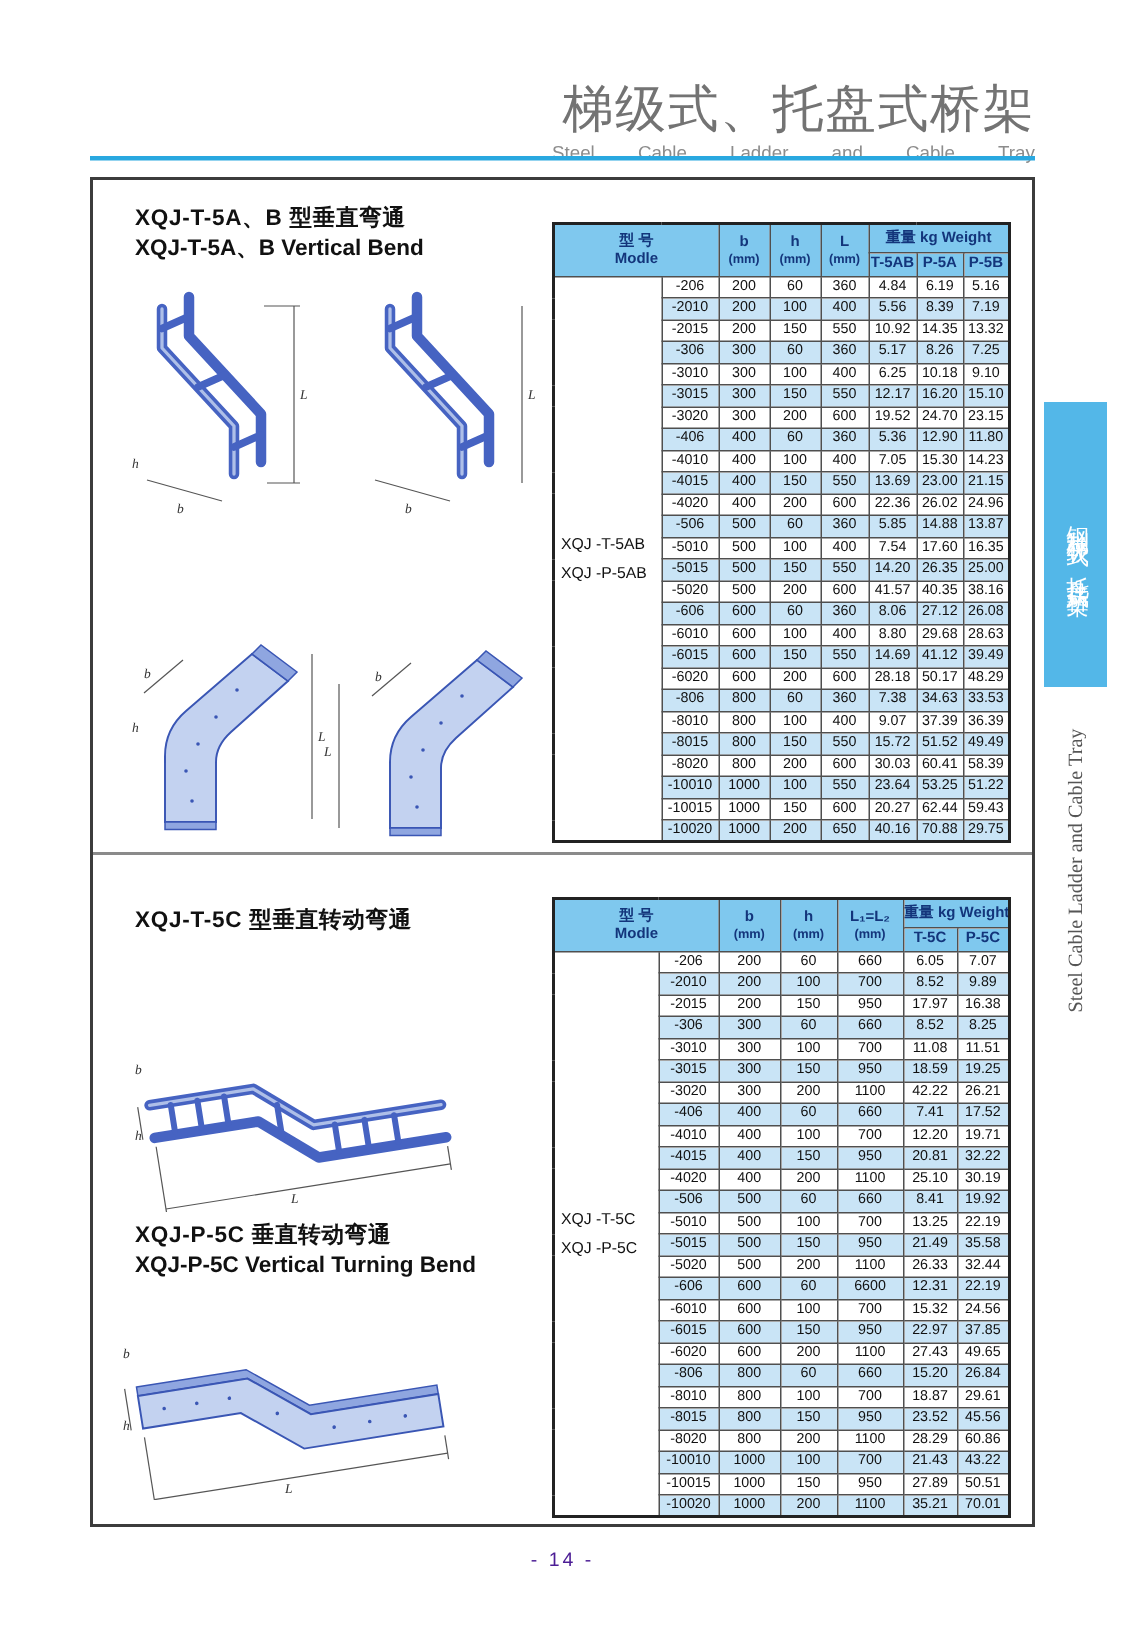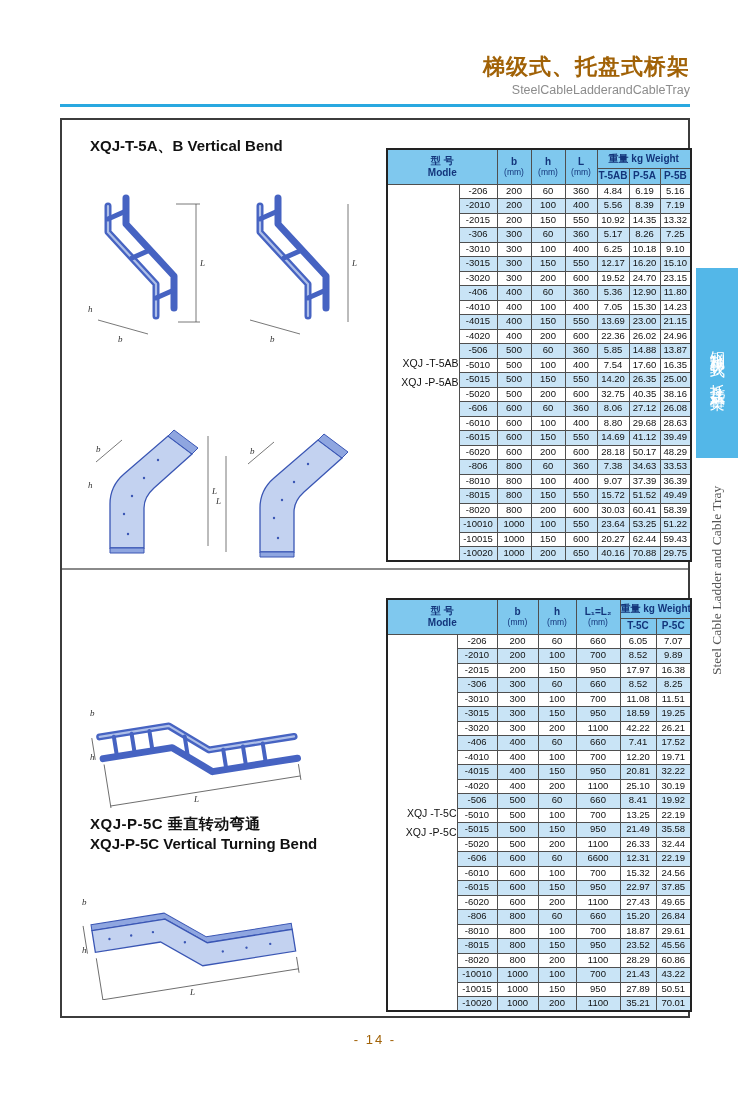--- a/index.html
+++ b/index.html
@@ -2,23 +2,23 @@
 <html><head>
 <meta charset="utf-8">
 <style>
   *{margin:0;padding:0;box-sizing:border-box}
   html,body{width:750px;height:1100px;background:#fff;
     font-family:"Liberation Sans",sans-serif;color:#111;overflow:hidden}
   .page{position:absolute;inset:0;width:750px;height:1100px;background:#fff}
 
   
   .masthead{position:absolute;top:56px;right:60px;width:322px;text-align:right}
-  .title-cn{font-size:22px;font-weight:bold;color:#a16207;letter-spacing:1px;line-height:1;
+  .title-cn{font-size:34px;font-weight:normal;color:#737373;letter-spacing:1px;line-height:1;
     white-space:nowrap;font-family:"DejaVu Sans",sans-serif}
-  .subtitle{display:flex;justify-content:flex-end;margin-top:5px;font-size:12.5px;color:#8c8c8c}
+  .subtitle{display:flex;justify-content:space-between;margin-top:5px;font-size:12.5px;color:#8c8c8c}
   .rule{position:absolute;top:104px;left:60px;width:630px;height:3px;background:#29a8e0}
 
   
   .content-box{position:absolute;left:60px;top:118px;width:630px;height:900px;
     border:2px solid #3c3c3c;background:#fff}
   .divider{position:absolute;left:0;top:448px;width:100%;height:2px;background:#8a8a8a}
 
   .product-heading{position:absolute;left:28px;font-weight:bold;color:#111;line-height:1.32}
   .product-heading .cn{font-size:15px;letter-spacing:.5px}
   .product-heading .en{font-size:15px}
@@ -31,44 +31,44 @@
   .railhi{fill:none;stroke:#aebfe8;stroke-width:2.2;stroke-linejoin:round;stroke-linecap:round}
   .rung{stroke:#4663c2;stroke-width:5;stroke-linecap:round}
   .rung2{stroke:#4663c2;stroke-width:4;stroke-linecap:round}
   .trayface{fill:#c3d2f0;stroke:#3a56b4;stroke-width:1.3}
   .trayside{fill:#8fa6e0;stroke:#3a56b4;stroke-width:1}
   .perf{fill:#3a56b4}
   .dim{stroke:#555;stroke-width:.8}
   .dimlab{font-family:"Liberation Serif",serif;font-style:italic;font-size:9px;fill:#333}
 
   
-  .table-wrap{position:absolute;left:324px}
+  .table-wrap{position:absolute;left:306px}
   .tw1{top:28px}.tw2{top:478px}
   .spec-table{border-collapse:collapse;table-layout:fixed;width:304px;border:2px solid #222;
     font-size:9.5px;color:#111;background:#fff}
   .spec-table th,.spec-table td{border:1px solid #4f4f4f;text-align:center;vertical-align:middle;
     padding:0;line-height:1.15;height:14.5px;overflow:hidden;white-space:nowrap}
   .spec-table thead th{background:#7fc8ee;color:#13357b;font-weight:bold;font-size:10px}
   .spec-table thead tr:first-child th{height:19px}
   .spec-table thead tr:last-child th{height:16px}
-  .unit{font-size:8.5px;font-weight:normal}
+  .unit{font-size:8.5px;font-weight:bold}
   .spec-table tr.alt td{background:#c9e4f6}
   .spec-table td.model-cell{background:#fff;font-size:10.5px}
-  .model-cell div{text-align:right;padding-left:4px;margin:7px 0;white-space:nowrap}
+  .model-cell div{text-align:left;padding-left:4px;margin:7px 0;white-space:nowrap}
 
   
   .side-cn{position:absolute;left:696px;top:268px;width:42px;height:190px;background:#53b7e8;
     color:#fff;writing-mode:vertical-rl;letter-spacing:3px;font-size:15px;
     display:flex;align-items:center;justify-content:center}
   .side-en{position:absolute;left:696px;top:460px;width:42px;height:240px;writing-mode:vertical-rl;
     transform:rotate(180deg);font-family:"Liberation Serif",serif;font-size:13.5px;color:#555;
     display:flex;align-items:center;justify-content:center;white-space:nowrap}
 
   .page-number{position:absolute;top:1032px;left:60px;width:630px;text-align:center;
-    font-size:13px;color:#a16207;letter-spacing:2px}
+    font-size:13px;color:#4c1d95;letter-spacing:2px}
 </style>
 </head>
 <body>
 
 <div class="page">
 
   <div class="masthead">
     <div class="title-cn">梯级式、托盘式桥架</div>
     <div class="subtitle">
         <span>Steel</span>
@@ -78,20 +78,21 @@
         <span>Cable</span>
         <span>Tray</span>
       </div>
   </div>
   <div class="rule"></div>
 
   <div class="content-box">
     <div class="divider"></div>
 
     <div class="product-heading ph1">
+      <div class="cn">XQJ-T-5A、B 型垂直弯通</div>
       <div class="en">XQJ-T-5A、B Vertical Bend</div>
     </div>
 
     <svg class="diagram d1" width="285" height="158" viewBox="0 0 285 158">
       <g id="ladv">
         <polyline class="rail" points="46,12 46,38 94,90 94,122"></polyline>
         <polyline class="rail" points="28,20 28,46 76,98 76,130"></polyline>
         <polyline class="railhi" points="28,20 28,46 76,98 76,130"></polyline>
         <line class="rung" x1="28" y1="33" x2="46" y2="25"></line>
         <line class="rung" x1="52" y1="72" x2="70" y2="64"></line>
@@ -301,21 +302,21 @@
               <td>550</td>
               <td>14.20</td>
               <td>26.35</td>
               <td>25.00</td>
             </tr>
             <tr>
               <td>-5020</td>
               <td>500</td>
               <td>200</td>
               <td>600</td>
-              <td>32.75</td>
+              <td>41.57</td>
               <td>40.35</td>
               <td>38.16</td>
             </tr>
             <tr class="alt">
               <td>-606</td>
               <td>600</td>
               <td>60</td>
               <td>360</td>
               <td>8.06</td>
               <td>27.12</td>
@@ -409,20 +410,21 @@
               <td>650</td>
               <td>40.16</td>
               <td>70.88</td>
               <td>29.75</td>
             </tr>
           </tbody>
       </table>
     </div>
 
     <div class="product-heading ph3">
+      <div class="cn">XQJ-T-5C 型垂直转动弯通</div>
     </div>
     <div class="product-heading ph4">
       <div class="cn">XQJ-P-5C 垂直转动弯通</div>
       <div class="en">XQJ-P-5C Vertical Turning Bend</div>
     </div>
 
     <svg class="diagram d3" width="240" height="150" viewBox="0 0 240 150">
       <g transform="rotate(-9 120 85)">
         <polyline class="rail" points="14,62 84,62 120,92 206,92"></polyline>
         <polyline class="rail" points="14,84 84,84 120,114 206,114"></polyline>

